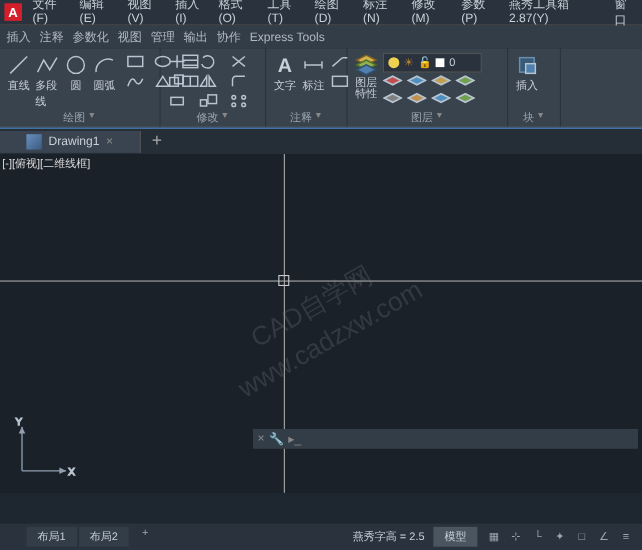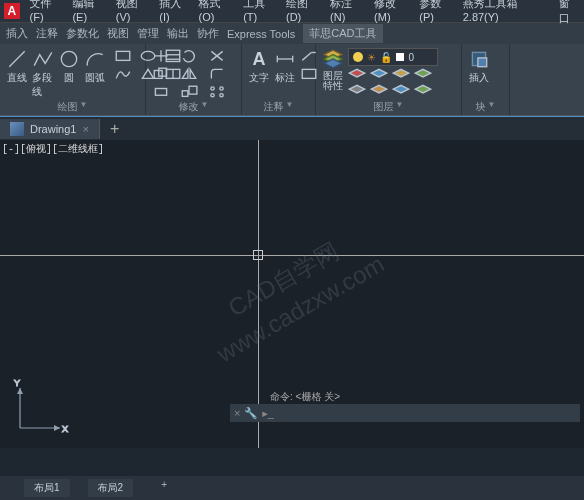--- a/index.html
+++ b/index.html
@@ -17,36 +17,36 @@
 .panel-body { display: flex; gap: 4px; align-items: flex-start; }
 .tool { display: flex; flex-direction: column; align-items: center; font-size: 10px; color: #c8d0d8; cursor: pointer; gap: 1px; }
 .tool-icon { width: 22px; height: 22px; display: flex; align-items: center; justify-content: center; }
 .small-icon { width: 18px; height: 16px; display: flex; align-items: center; justify-content: center; }
 .icon-grid { display: grid; grid-template-columns: repeat(3, 24px); grid-auto-rows: 16px; gap: 2px 4px; }
 .icon-grid2 { display: grid; grid-template-columns: repeat(3, 22px); grid-auto-rows: 16px; gap: 2px 3px; }
 .layer-dd { background: #2a333d; border: 1px solid #555; height: 18px; width: 90px; display: flex; align-items: center; padding: 0 4px; font-size: 10px; gap: 4px; }
 .layer-bulb { width: 10px; height: 10px; background: #f0d050; border-radius: 50%; }
 .layer-grid { display: grid; grid-template-columns: repeat(4, 20px); grid-auto-rows: 14px; gap: 2px; margin-top: 2px; }
 .doc-tabs { height: 24px; background: #252d36; display: flex; align-items: center; border-top: 1px solid #4a90d0; }
-.doc-tab { background: #3a4450; padding: 3px 10px; font-size: 11px; display: flex; align-items: center; gap: 6px; border-right: 1px solid #555; }
+.doc-tab { background: #3a4450; padding: 3px 24px; font-size: 11px; display: flex; align-items: center; gap: 6px; border-right: 1px solid #555; }
 .doc-icon { width: 14px; height: 14px; background: linear-gradient(135deg,#6a90c0,#3a5a80); }
 .plus { padding: 0 10px; color: #aaa; cursor: pointer; }
 .canvas { position: relative; height: 308px; background: #1b2129; }
-.viewlabel { position: absolute; top: 2px; left: 2px; font-size: 10px; color: #ddd; font-family: Liberation Mono, monospace; }
+.viewlabel { position: absolute; top: 2px; left: 2px; font-size: 10px; color: #ddd; }
 .crosshair-v { position: absolute; left: 258px; top: 0; width: 1px; height: 100%; background: #aaa; }
 .crosshair-h { position: absolute; top: 115px; left: 0; width: 100%; height: 1px; background: #aaa; }
 .pickbox { position: absolute; left: 253px; top: 110px; width: 10px; height: 10px; border: 1px solid #ccc; }
 .watermark { position: absolute; left: 50%; top: 50%; transform: translate(-50%,-50%) rotate(-30deg); font-size: 24px; color: rgba(120,130,140,0.25); white-space: nowrap; text-align: center; line-height: 1.4; }
 .ucs { position: absolute; left: 10px; bottom: 10px; }
 .cmdbar { position: absolute; bottom: 24px; left: 230px; right: 4px; height: 34px; display: flex; flex-direction: column; }
 .cmdhist { font-size: 10px; color: #aaa; padding-left: 40px; }
 .cmdline { background: #333d48; height: 18px; display: flex; align-items: center; padding: 0 4px; font-size: 11px; gap: 4px; }
 .cmdline input { background: transparent; border: none; color: #888; font-size: 11px; outline: none; flex: 1; font-style: italic; }
 .statusbar { position: absolute; bottom: 0; left: 0; right: 0; height: 24px; background: #2a333d; display: flex; align-items: center; font-size: 10px; }
-.layout-tabs { display: flex; gap: 18px; padding-left: 24px; }
+.layout-tabs { display: flex; gap: 2px; padding-left: 24px; }
 .layout-tab { background: #333d48; padding: 2px 10px; cursor: pointer; }
 .layout-tab.active { background: #4a5560; }
 .status-right { margin-left: auto; display: flex; align-items: center; gap: 8px; padding-right: 8px; }
 .status-icons { display: flex; gap: 6px; }
 .sicon { width: 14px; height: 14px; display: flex; align-items: center; justify-content: center; color: #9aa5b0; cursor: pointer; }
 svg { stroke: #b8c4d0; fill: none; stroke-width: 1.2; }
 .chev { font-size: 8px; color: #888; }
 </style>
 </head>
 <body>
@@ -71,21 +71,20 @@
 
 <div class="tabstrip">
   <span>插入</span>
   <span>注释</span>
   <span>参数化</span>
   <span>视图</span>
   <span>管理</span>
   <span>输出</span>
   <span>协作</span>
   <span>Express Tools</span>
-  <span class="active">菲思CAD工具</span>
 </div>
 
 <div class="ribbon">
 
   <div class="panel" style="width:146px">
     <div class="panel-body">
       <div class="tool">
         <div class="tool-icon">
             <svg viewBox="0 0 20 20">
               <line x1="3" y1="17" x2="17" y2="3"></line>
@@ -370,28 +369,40 @@
   <svg class="ucs" width="60" height="60">
     <line x1="10" y1="50" x2="50" y2="50" stroke="#90a0b0"></line>
     <line x1="10" y1="50" x2="10" y2="10" stroke="#90a0b0"></line>
     <polygon points="50,50 44,47 44,53" fill="#90a0b0" stroke="none"></polygon>
     <polygon points="10,10 7,16 13,16" fill="#90a0b0" stroke="none"></polygon>
     <text x="52" y="54" font-size="9" fill="#90a0b0">X</text>
     <text x="4" y="8" font-size="9" fill="#90a0b0">Y</text>
   </svg>
 
   <div class="cmdbar">
-    <div class="cmdhist">命令: &lt;栅格 关&gt;</div>
     <div class="cmdline">
       <span style="color:#888">×</span>
       <span style="color:#aaa">🔧</span>
       <span style="color:#888">▸_</span>
     </div>
   </div>
 </div>
 
 <div class="statusbar">
   <div class="layout-tabs">
     <div class="layout-tab">布局1</div>
     <div class="layout-tab">布局2</div>
     <div class="plus">+</div>
   </div>
+  <div class="status-right">
+    <span>燕秀字高 = 2.5</span>
+    <span class="layout-tab active">模型</span>
+    <div class="status-icons">
+      <div class="sicon">▦</div>
+      <div class="sicon">⊹</div>
+      <div class="sicon">└</div>
+      <div class="sicon">✦</div>
+      <div class="sicon">□</div>
+      <div class="sicon">∠</div>
+      <div class="sicon">≡</div>
+    </div>
+  </div>
 </div>
 
 </body></html>

